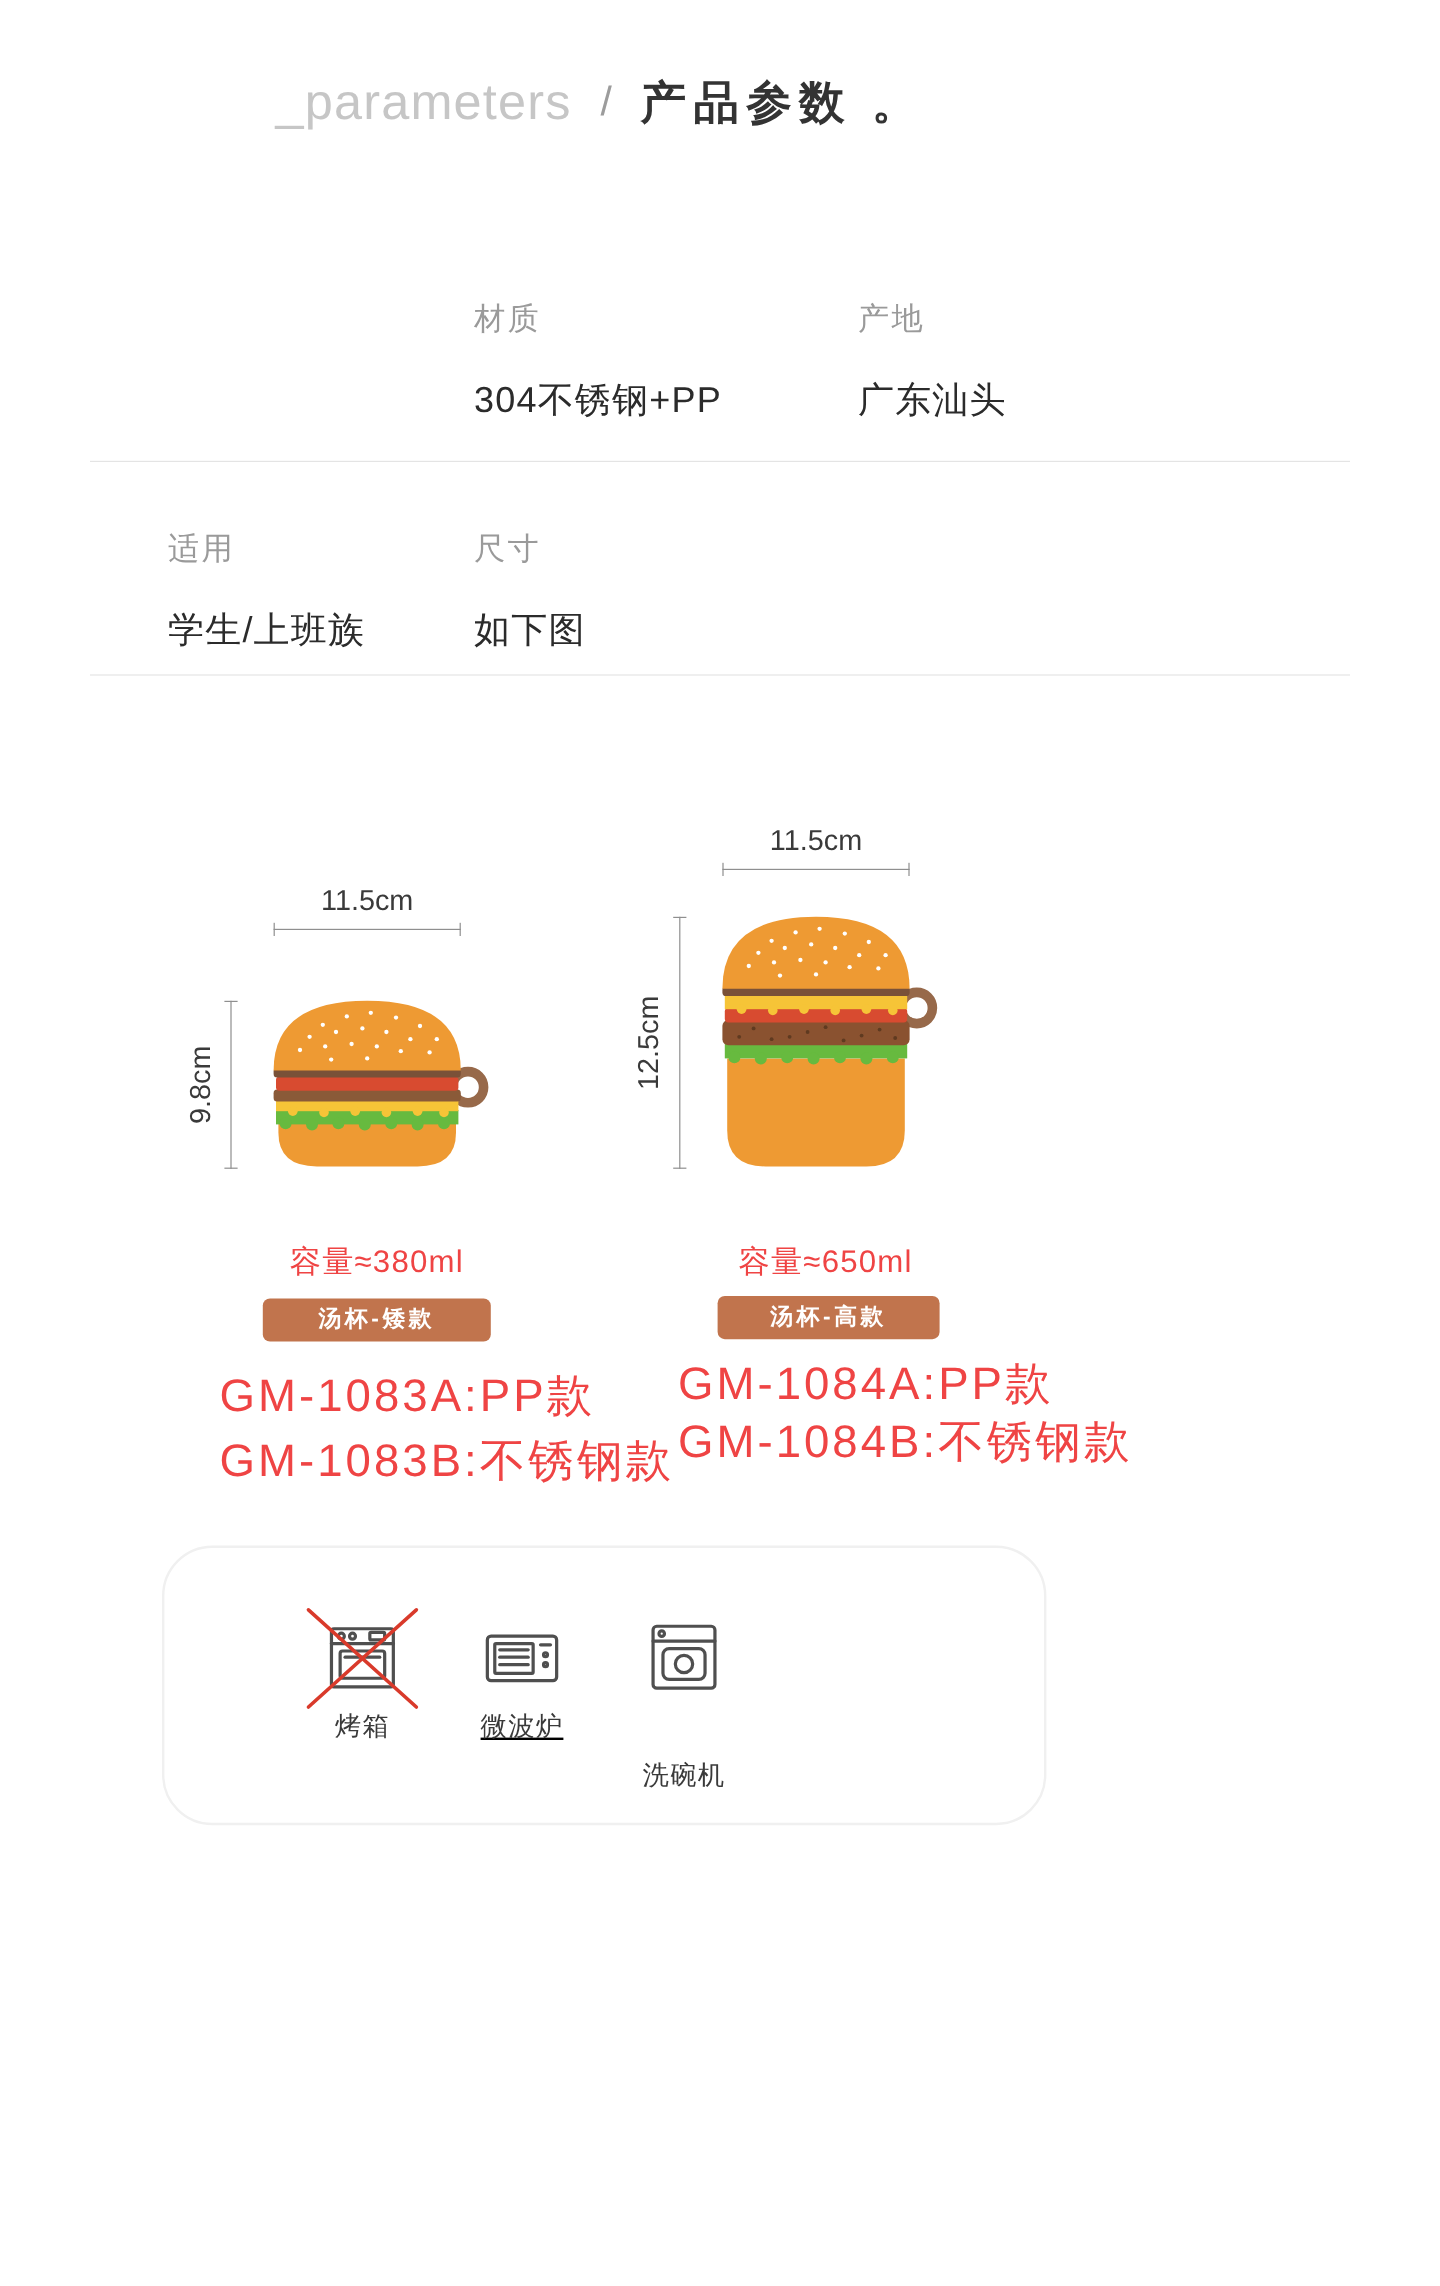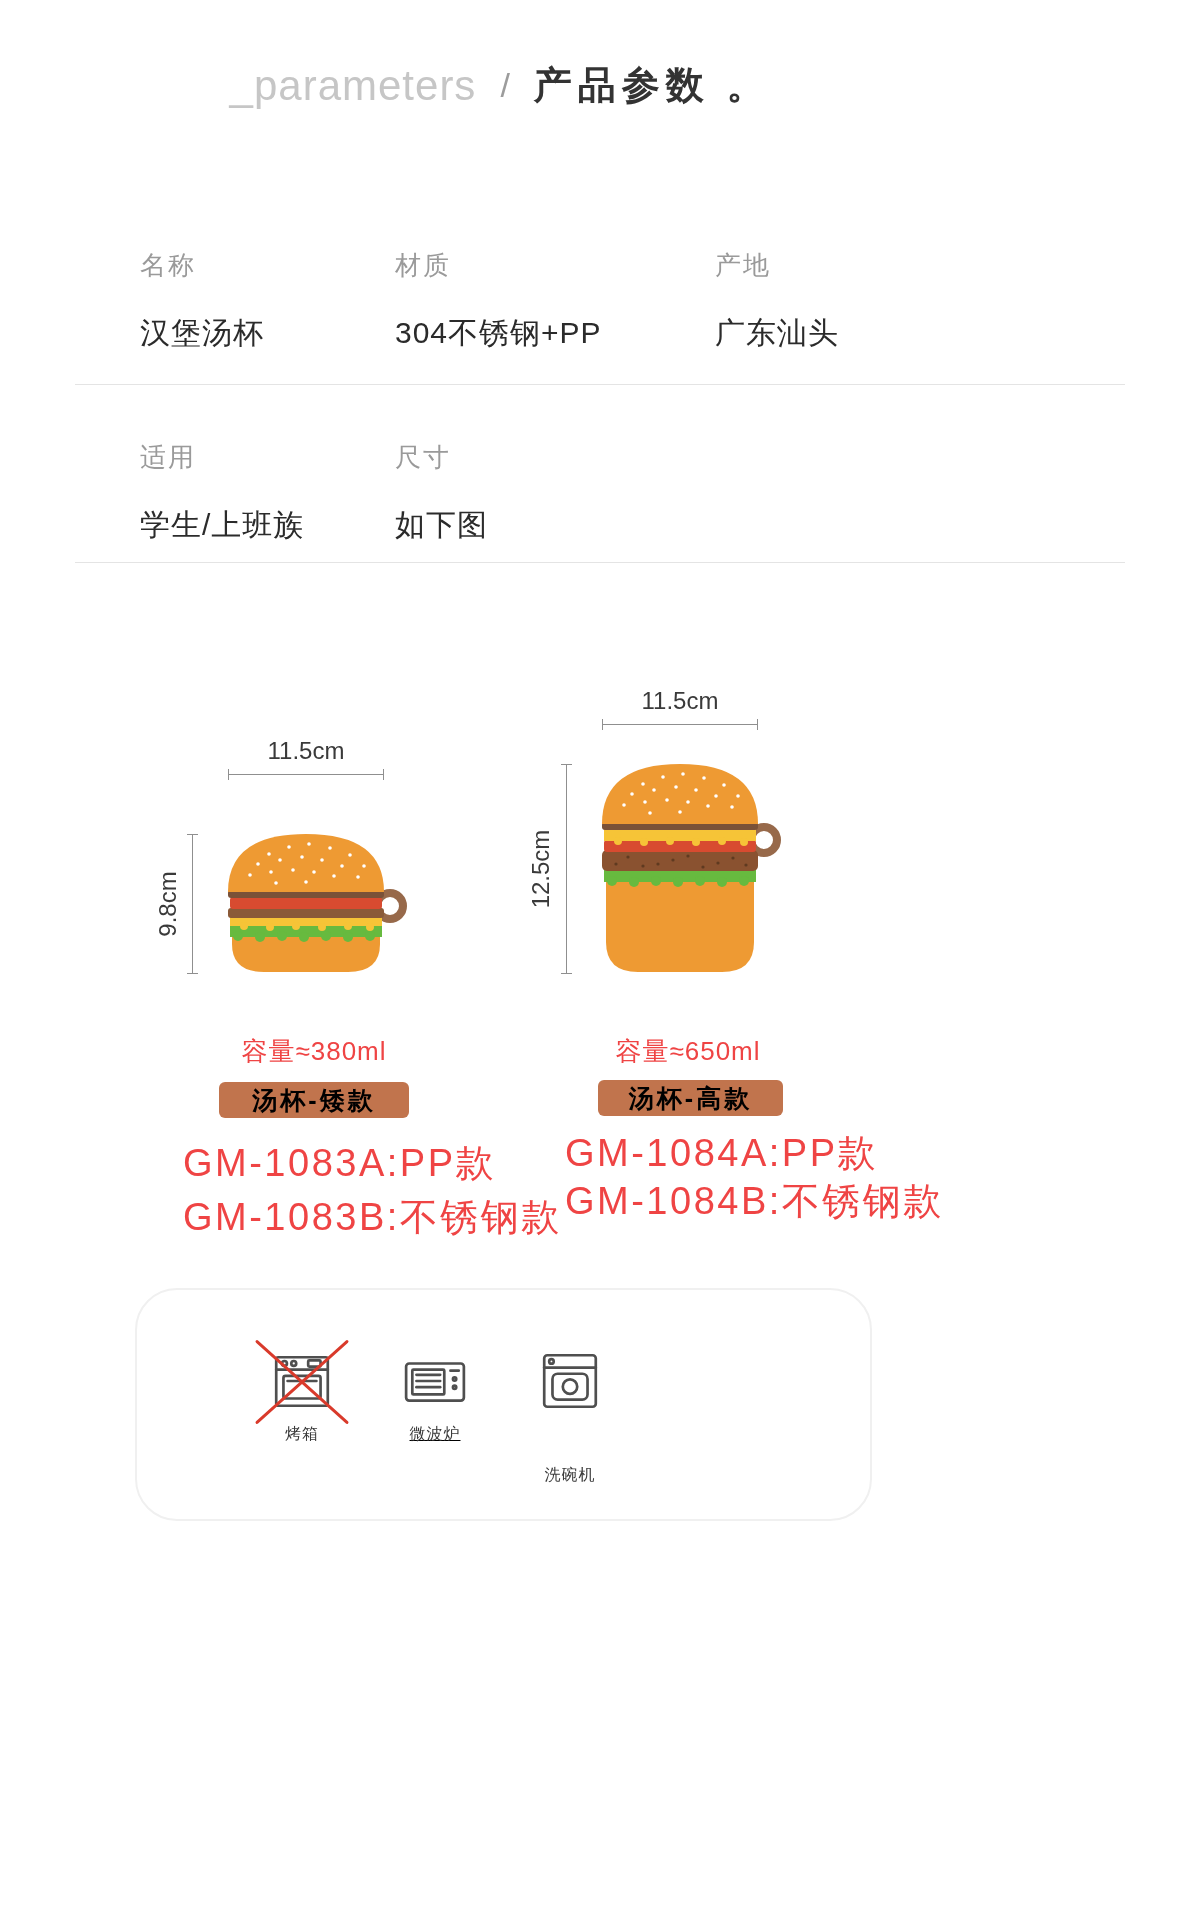--- a/index.html
+++ b/index.html
@@ -25,50 +25,46 @@
   .dim-h { position:absolute; height:1px; background:#8f8f8f; }
   .dim-h::before, .dim-h::after { content:""; position:absolute; top:-5px; width:1px; height:11px; background:#8f8f8f; }
   .dim-h::before { left:0; } .dim-h::after { right:0; }
   .dim-v { position:absolute; width:1px; background:#8f8f8f; }
   .dim-v::before, .dim-v::after { content:""; position:absolute; left:-5px; width:11px; height:1px; background:#8f8f8f; }
   .dim-v::before { top:0; } .dim-v::after { bottom:0; }
 
   .burger { position:absolute; }
 
   .capacity { position:absolute; font-size:26px; color:#ef4444; text-align:center; letter-spacing:1px; }
-  .badge { position:absolute; height:36px; line-height:36px; text-align:center; background:#c1744d; color:#000000;
-           font-size:25px; font-weight:bold; border-radius:6px; letter-spacing:3px; }
+  .badge { position:absolute; height:36px; line-height:36px; text-align:center; background:#c1744d; color:#ffffff;
+           font-size:19px; font-weight:bold; border-radius:6px; letter-spacing:3px; }
   .model { position:absolute; font-size:38px; color:#ef4444; letter-spacing:2.5px; }
 
   
   .care-card { position:absolute; left:135px; top:1288px; width:737px; height:233px; border:2px solid #f0f0f0; border-radius:42px; background:#fff; }
   .care-item { position:absolute; top:58px; width:96px; display:flex; flex-direction:column; align-items:center; }
   .care-icon { position:relative; width:66px; height:66px; }
   .care-icon svg { width:66px; height:66px; display:block; }
-  .care-label { margin-top:10px; font-size:16px; color:#3a3a3a; letter-spacing:1px; }
+  .care-label { margin-top:10px; font-size:22px; color:#3a3a3a; letter-spacing:1px; }
   .cross { position:absolute; top:-12px; left:-15px; width:96px; height:92px; pointer-events:none; }
   .cross .bar { position:absolute; top:50%; left:50%; width:124px; height:3px; background:#d93a2b; border-radius:2px; }
   .cross .b1 { transform:translate(-50%,-50%) rotate(42deg); }
   .cross .b2 { transform:translate(-50%,-50%) rotate(-42deg); }
 
   .appl { stroke:#4f4f4f; stroke-width:2.6; fill:none; stroke-linecap:round; stroke-linejoin:round; }
 </style>
 </head>
 <body>
 
 <div class="page">
 
   <div class="header">
     <span class="hdr-en">_parameters</span><span class="hdr-sep">/</span><span class="hdr-zh">产品参数 。</span>
   </div>
 
-  <div class="spec-cell" style="left:140px; top:248px;">
-    <div class="spec-label">名称</div>
-    <div class="spec-value">汉堡汤杯</div>
-  </div>
   <div class="spec-cell" style="left:395px; top:248px;">
     <div class="spec-label">材质</div>
     <div class="spec-value">304不锈钢+PP</div>
   </div>
   <div class="spec-cell" style="left:715px; top:248px;">
     <div class="spec-label">产地</div>
     <div class="spec-value">广东汕头</div>
   </div>
   <div class="divider" style="top:384px;"></div>
 

